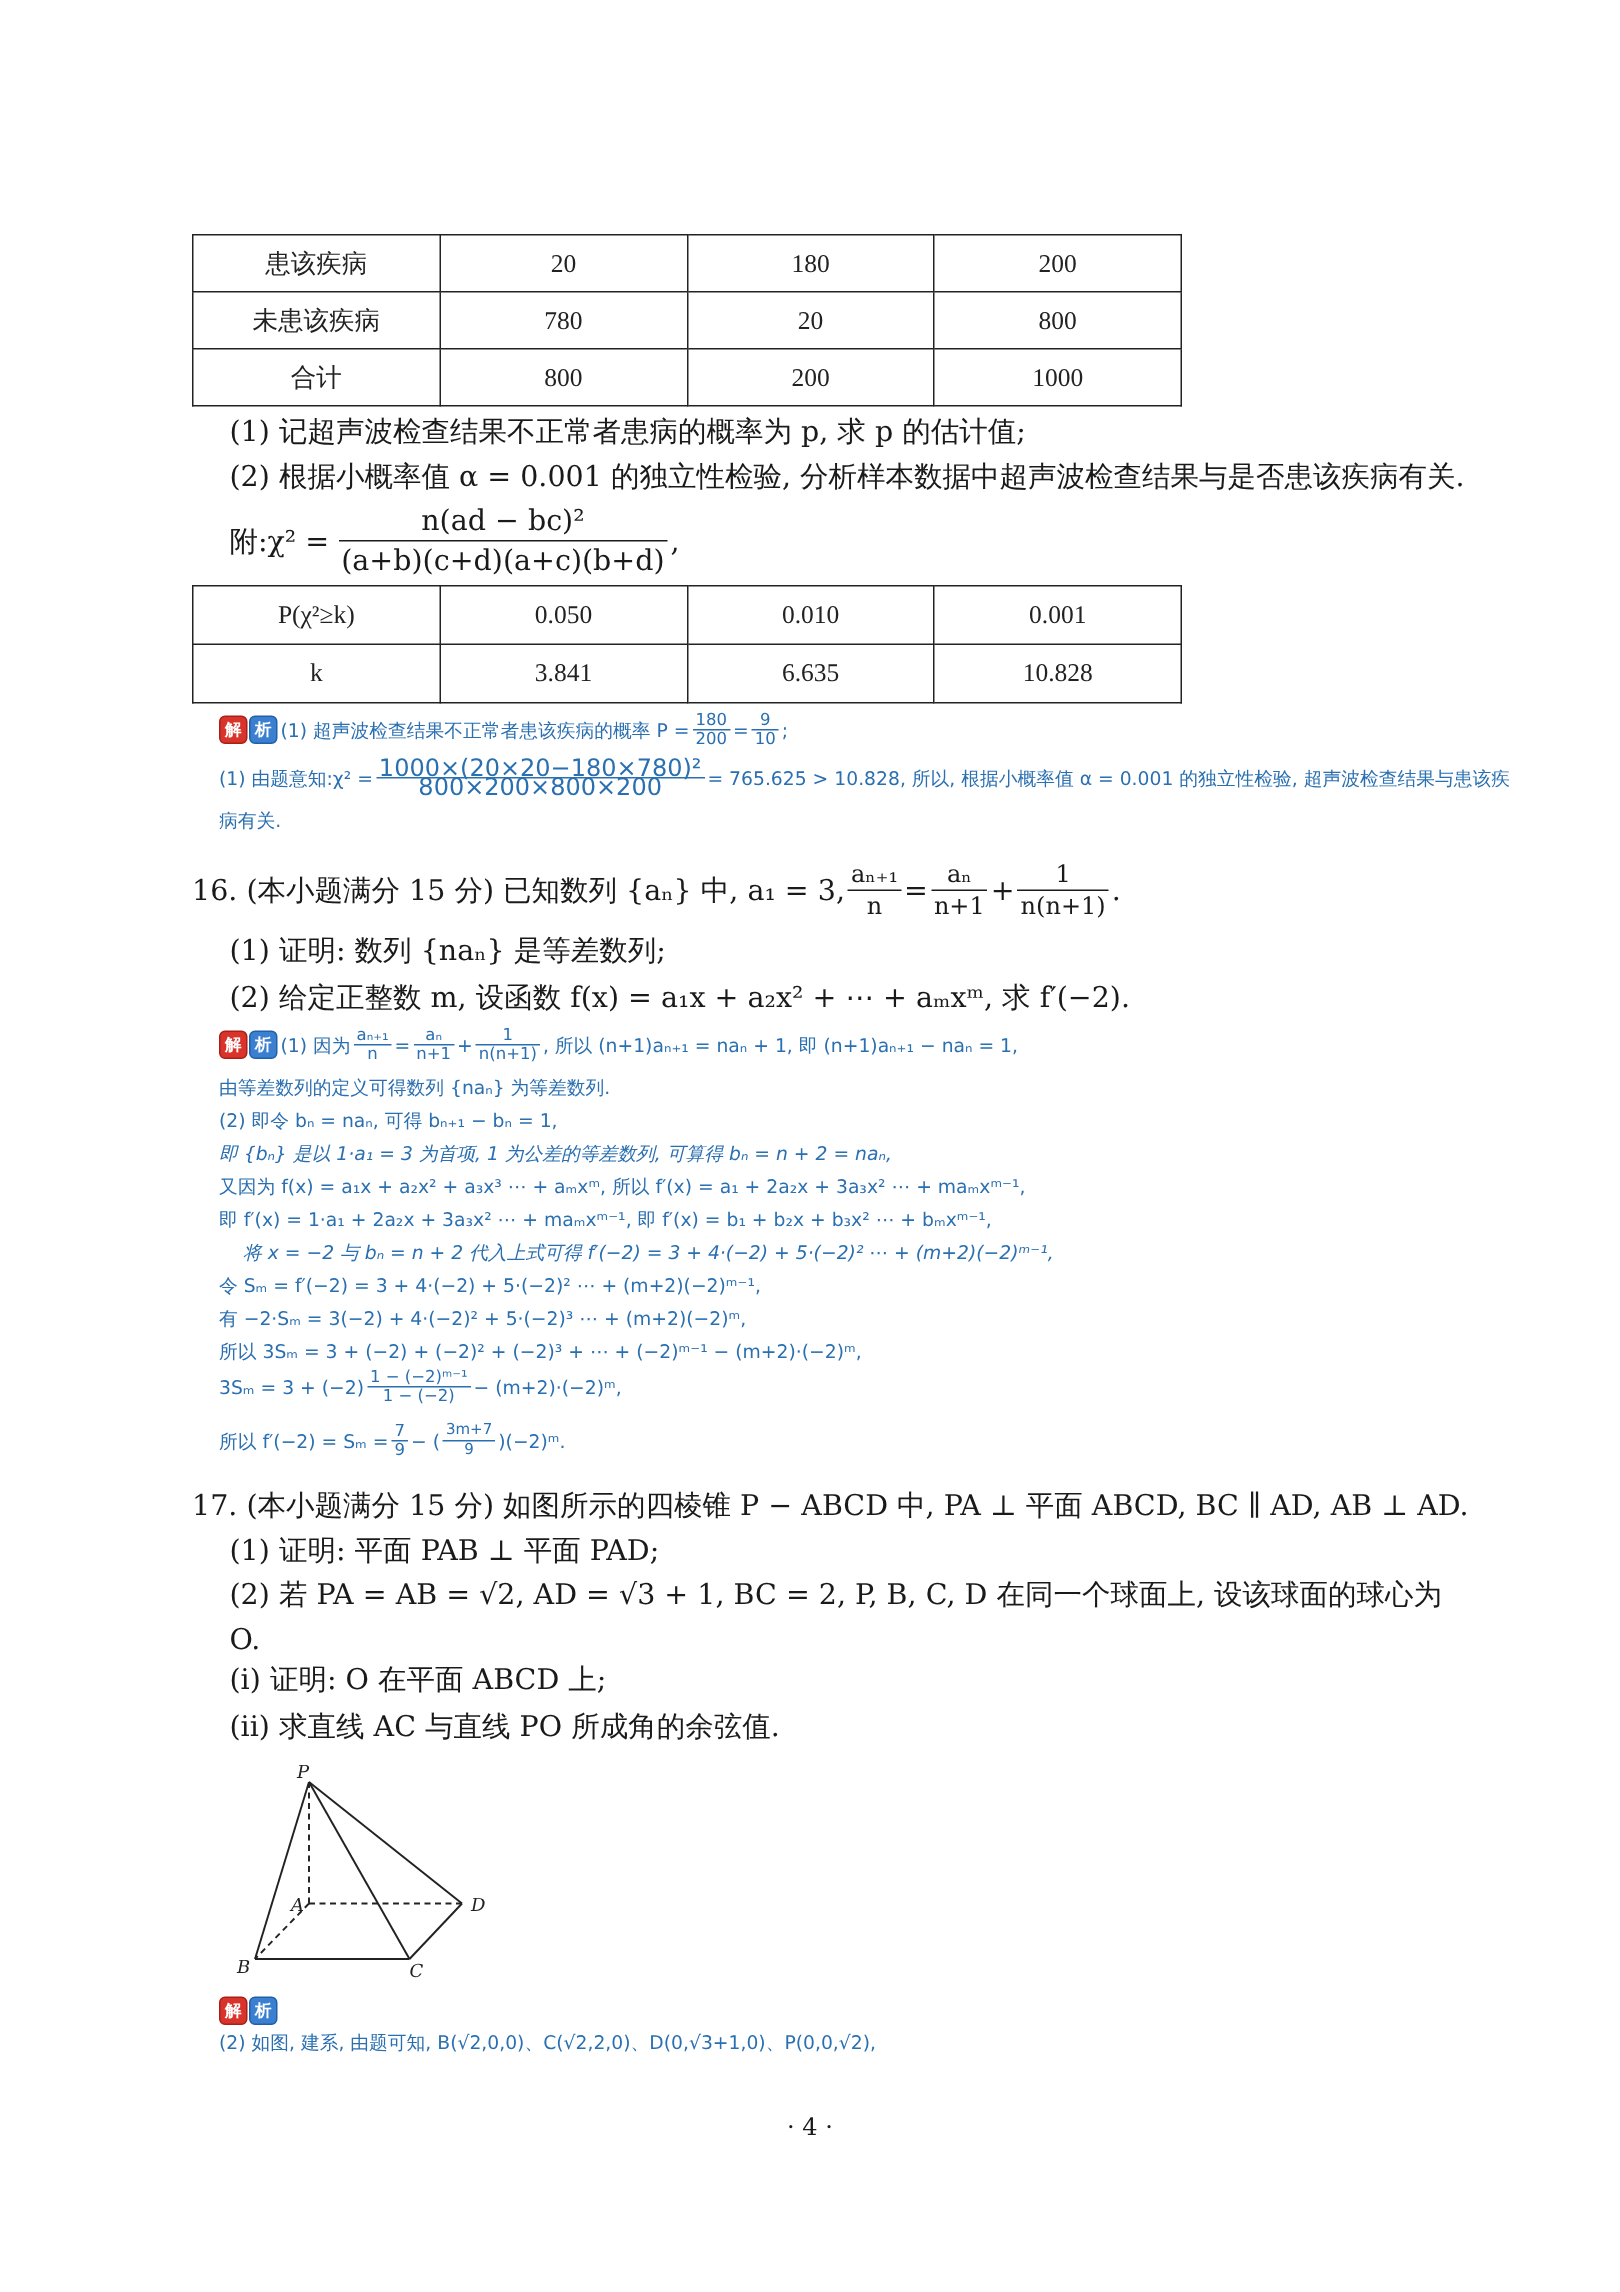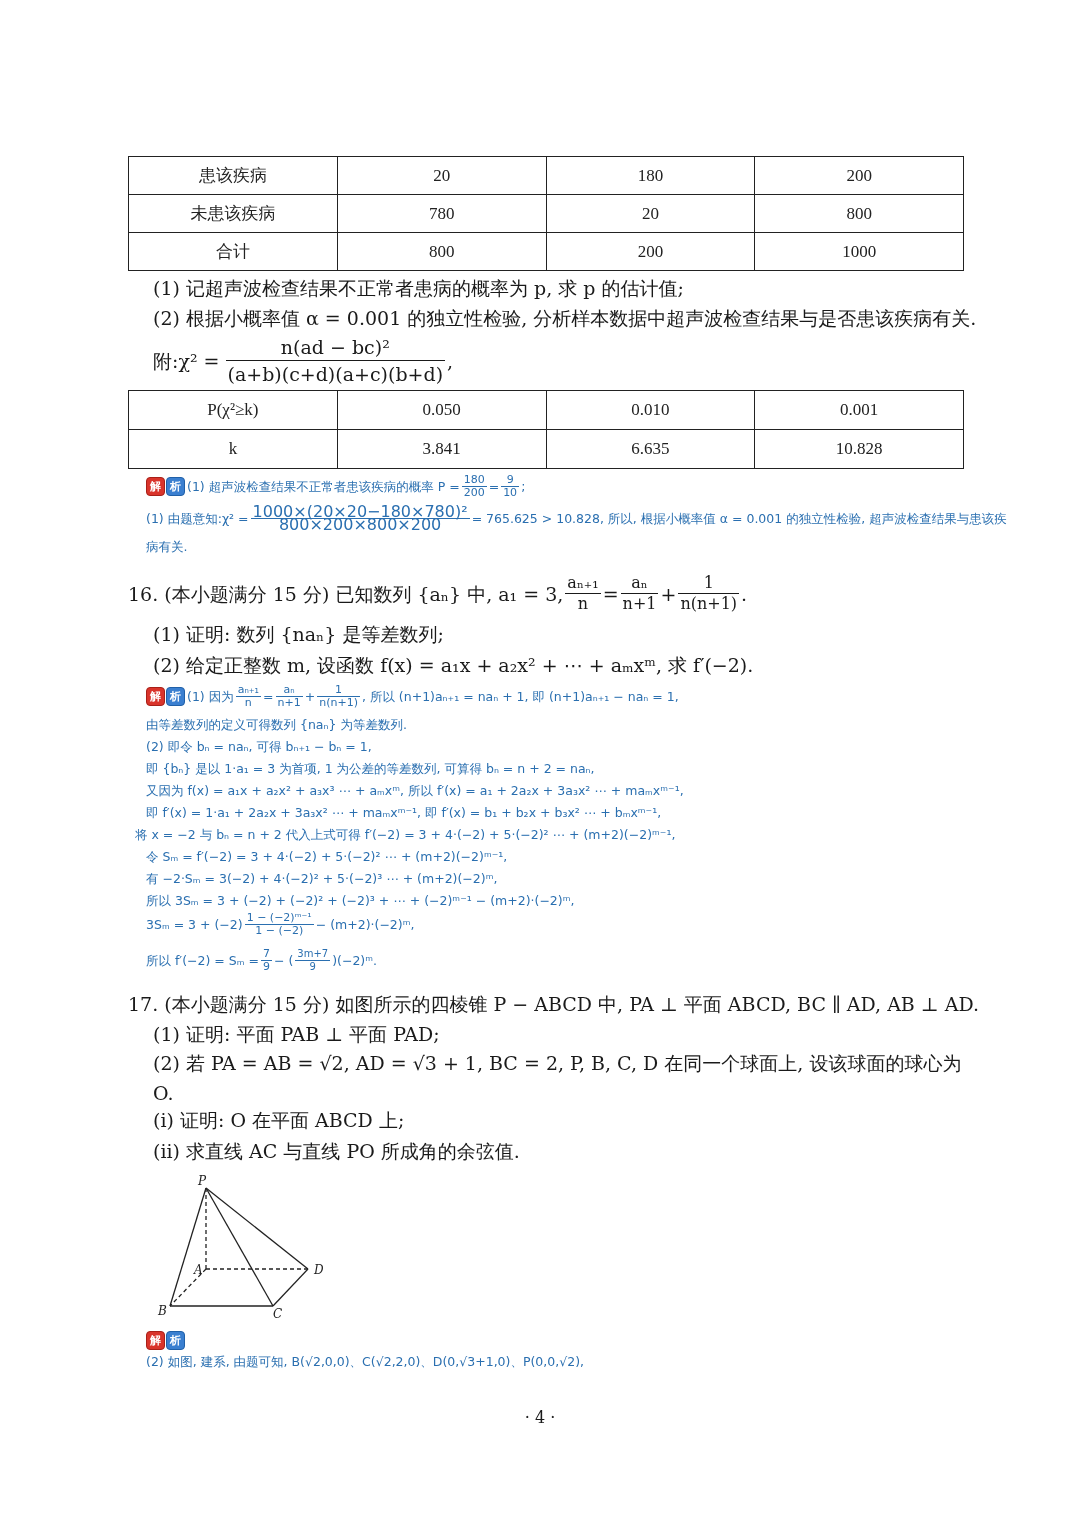--- a/index.html
+++ b/index.html
@@ -1,21 +1,21 @@
 <!DOCTYPE html>
 <html><head>
 <meta charset="utf-8">
 <style>
   html,body{margin:0;padding:0;background:#ffffff;}
   body{width:1080px;height:1528px;position:relative;overflow:hidden;
        font-family:"DejaVu Serif","Liberation Serif",serif;color:#1a1a1a;}
   .abs{position:absolute;}
   .txt{font-size:19px;line-height:26px;white-space:nowrap;}
   .ans{font-size:12.5px;line-height:18px;color:#2a6fb0;white-space:nowrap;font-family:"DejaVu Sans","Liberation Sans",sans-serif;}
-  table.grid{border-collapse:collapse;position:absolute;left:128px;width:836px;table-layout:fixed;}
+  table.grid{border-collapse:collapse;position:absolute;left:128px;width:660px;table-layout:fixed;}
   table.grid td{border:1.5px solid #222;text-align:center;font-size:17px;color:#222;font-family:"Liberation Serif","DejaVu Serif",serif;}
   table.t1 td{height:35px;}
   table.t2 td{height:36px;}
   .badge{display:inline-block;vertical-align:middle;margin-right:2px;}
   .badge span{display:inline-block;width:17px;height:17px;border-radius:4px;color:#fff;font-size:11px;line-height:17px;text-align:center;font-weight:bold;font-family:"DejaVu Sans",sans-serif;}
   .b-red{background:#d9342b;border:1px solid #a82018;}
   .b-blue{background:#3a7fd0;border:1px solid #2060a8;margin-left:1px;}
   .frac{display:inline-block;vertical-align:middle;text-align:center;margin:0 2px;}
   .frac .n{display:block;border-bottom:1px solid currentColor;padding:0 2px;}
   .frac .d{display:block;padding:0 2px;}
@@ -139,24 +139,24 @@
     </span>
   <span>+</span>
   <span class="frac" style="font-size:11px;line-height:12px;">
       <span class="n">1</span>
       <span class="d">n(n+1)</span>
     </span>
   <span>, 所以 (n+1)aₙ₊₁ = naₙ + 1, 即 (n+1)aₙ₊₁ − naₙ = 1,</span>
 </div>
 <div class="abs ans" style="left:146px;top:716px;">由等差数列的定义可得数列 {naₙ} 为等差数列.</div>
 <div class="abs ans" style="left:146px;top:738px;">(2) 即令 bₙ = naₙ, 可得 bₙ₊₁ − bₙ = 1,</div>
-<div class="abs ans" style="left:146px;top:760px;">即 {bₙ} 是以 1·a₁ = 3 为首项, 1 为公差的等差数列, 可算得 bₙ = n + 2 = naₙ,</div>
+<div class="abs ans" style="left:146px;top:760px;font-style:italic;">即 {bₙ} 是以 1·a₁ = 3 为首项, 1 为公差的等差数列, 可算得 bₙ = n + 2 = naₙ,</div>
 <div class="abs ans" style="left:146px;top:782px;">又因为 f(x) = a₁x + a₂x² + a₃x³ ⋯ + aₘxᵐ, 所以 f′(x) = a₁ + 2a₂x + 3a₃x² ⋯ + maₘxᵐ⁻¹,</div>
 <div class="abs ans" style="left:146px;top:804px;">即 f′(x) = 1·a₁ + 2a₂x + 3a₃x² ⋯ + maₘxᵐ⁻¹, 即 f′(x) = b₁ + b₂x + b₃x² ⋯ + bₘxᵐ⁻¹,</div>
-<div class="abs ans" style="left:135px;top:826px;">将 x = −2 与 bₙ = n + 2 代入上式可得 f′(−2) = 3 + 4·(−2) + 5·(−2)² ⋯ + (m+2)(−2)ᵐ⁻¹,</div>
+<div class="abs ans" style="left:162px;top:826px;font-style:italic;">将 x = −2 与 bₙ = n + 2 代入上式可得 f′(−2) = 3 + 4·(−2) + 5·(−2)² ⋯ + (m+2)(−2)ᵐ⁻¹,</div>
 <div class="abs ans" style="left:146px;top:848px;">令 Sₘ = f′(−2) = 3 + 4·(−2) + 5·(−2)² ⋯ + (m+2)(−2)ᵐ⁻¹,</div>
 <div class="abs ans" style="left:146px;top:870px;">有 −2·Sₘ = 3(−2) + 4·(−2)² + 5·(−2)³ ⋯ + (m+2)(−2)ᵐ,</div>
 <div class="abs ans" style="left:146px;top:892px;">所以 3Sₘ = 3 + (−2) + (−2)² + (−2)³ + ⋯ + (−2)ᵐ⁻¹ − (m+2)·(−2)ᵐ,</div>
 <div class="abs ans" style="left:146px;top:912px;display:flex;align-items:center;">
   <span>3Sₘ = 3 + (−2)</span>
   <span class="frac" style="font-size:11px;line-height:12px;">
       <span class="n">1 − (−2)ᵐ⁻¹</span>
       <span class="d">1 − (−2)</span>
     </span>
   <span>− (m+2)·(−2)ᵐ,</span>

